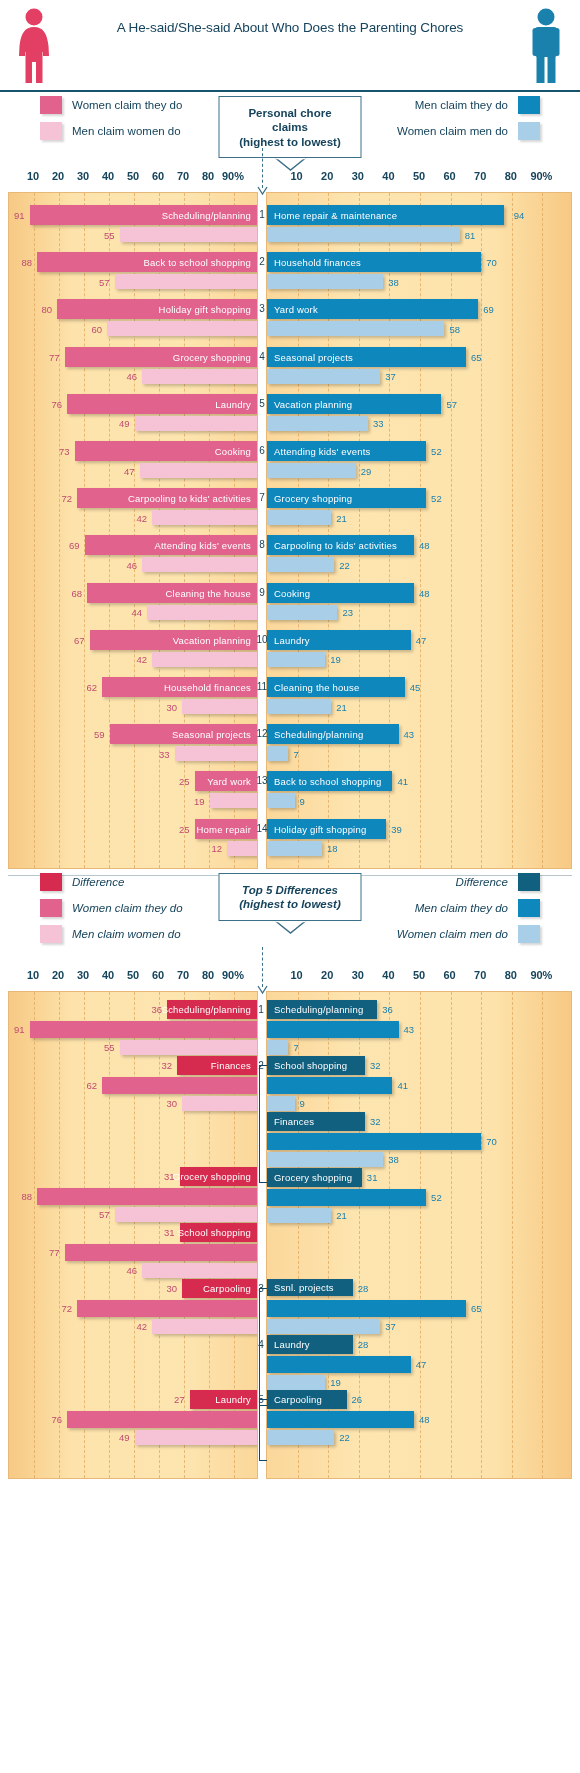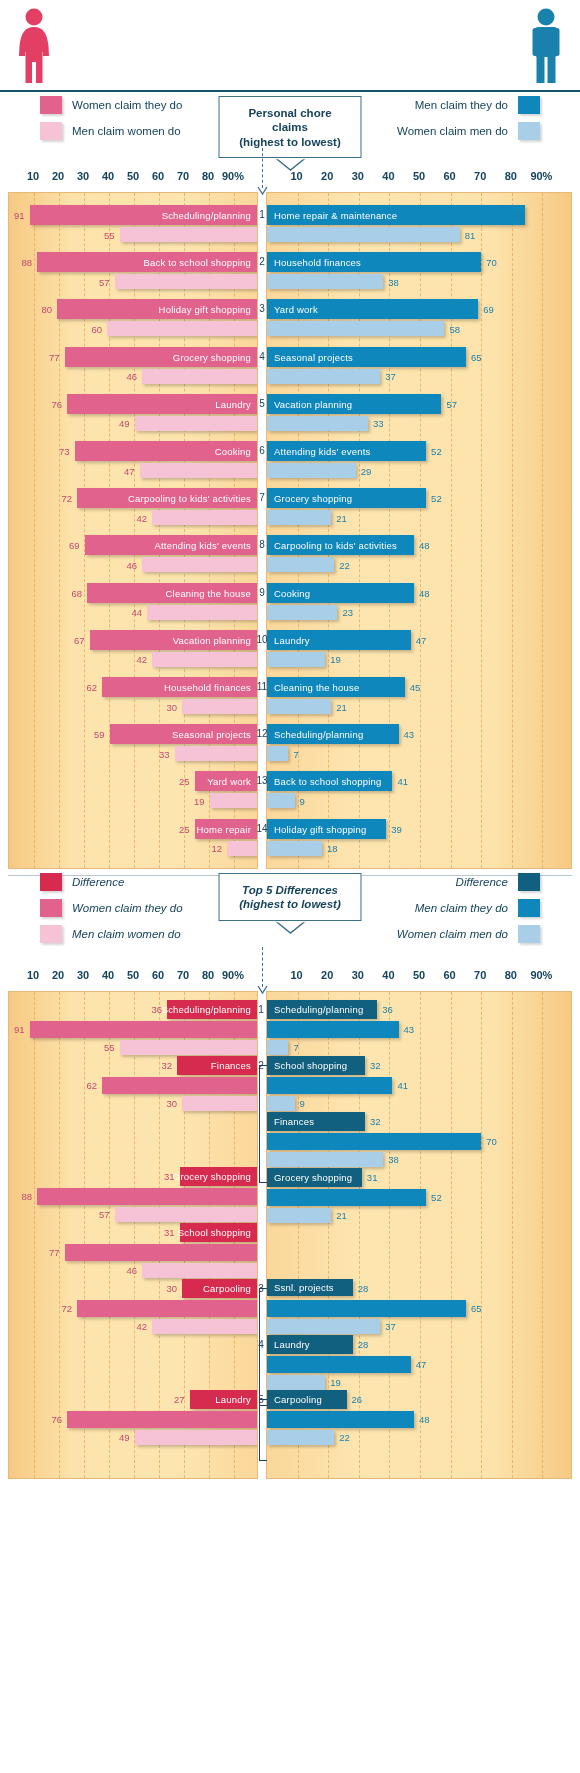--- a/index.html
+++ b/index.html
@@ -96,20 +96,21 @@
 <body>
 
 <div id="header">
   <div class="person" id="person-female">
     <svg width="40" height="76" viewBox="0 0 40 76">
       <circle cx="20" cy="9" r="8.5" fill="#e33e63"></circle>
       <path d="M20 19 C11 19 7 25 5.5 38 L5 48 L11 48 L11 44 L11.5 44 L11.5 75 L18 75 L18 54 L22 54 L22 75 L28.5 75 L28.5 44 L29 44 L29 48 L35 48 L34.5 38 C33 25 29 19 20 19 Z" fill="#e33e63"></path>
     </svg>
   </div>
   <div id="title-block">
+    <div id="subtitle">A He-said/She-said About Who Does the Parenting Chores</div>
   </div>
   <div class="person" id="person-male">
     <svg width="40" height="76" viewBox="0 0 40 76">
       <circle cx="20" cy="9" r="8.5" fill="#1a81ad"></circle>
       <rect x="9" y="19" width="22" height="30" rx="3" fill="#1a81ad"></rect>
       <rect x="6.5" y="20" width="5.5" height="28" rx="2.5" fill="#1a81ad"></rect>
       <rect x="28" y="20" width="5.5" height="28" rx="2.5" fill="#1a81ad"></rect>
       <rect x="10.5" y="47" width="8" height="28" fill="#1a81ad"></rect>
       <rect x="21.5" y="47" width="8" height="28" fill="#1a81ad"></rect>
     </svg>
@@ -269,24 +270,24 @@
     <div class="panel right" style="left: 266px; width: 306px; height: 676.8px;">
       <div class="grid-line" style="left: 30.6px;"></div>
       <div class="grid-line" style="left: 61.2px;"></div>
       <div class="grid-line" style="left: 91.8px;"></div>
       <div class="grid-line" style="left: 122.4px;"></div>
       <div class="grid-line" style="left: 153px;"></div>
       <div class="grid-line" style="left: 183.6px;"></div>
       <div class="grid-line" style="left: 214.2px;"></div>
       <div class="grid-line" style="left: 244.8px;"></div>
       <div class="grid-line" style="left: 275.4px;"></div>
-      <div class="bar right" style="top: 12px; height: 20px; width: 258px; background: rgb(14, 135, 189); left: 0px; padding-left: 24px;">
+      <div class="bar right" style="top: 12px; height: 20px; width: 237px; background: rgb(14, 135, 189); left: 0px; padding-left: 24px;">
         <span class="bar-label">Home repair &amp; maintenance</span>
       </div>
-      <div class="val right" style="top: 22px; color: rgb(26, 127, 174); left: 246.74px;">61</div>
+      <div class="val right" style="top: 22px; color: rgb(26, 127, 174); left: 246.74px;">94</div>
       <div class="bar right" style="top: 34px; height: 15px; width: 192.78px; background: rgb(169, 207, 232); left: 0px;"></div>
       <div class="val right" style="top: 41.5px; color: rgb(26, 127, 174); left: 197.78px;">81</div>
       <div class="bar right" style="top: 59.2px; height: 20px; width: 214.2px; background: rgb(14, 135, 189); left: 0px;">
         <span class="bar-label">Household finances</span>
       </div>
       <div class="val right" style="top: 69.2px; color: rgb(26, 127, 174); left: 219.2px;">70</div>
       <div class="bar right" style="top: 81.2px; height: 15px; width: 116.28px; background: rgb(169, 207, 232); left: 0px;"></div>
       <div class="val right" style="top: 88.7px; color: rgb(26, 127, 174); left: 121.28px;">38</div>
       <div class="bar right" style="top: 106.4px; height: 20px; width: 211.14px; background: rgb(14, 135, 189); left: 0px;">
         <span class="bar-label">Yard work</span>

